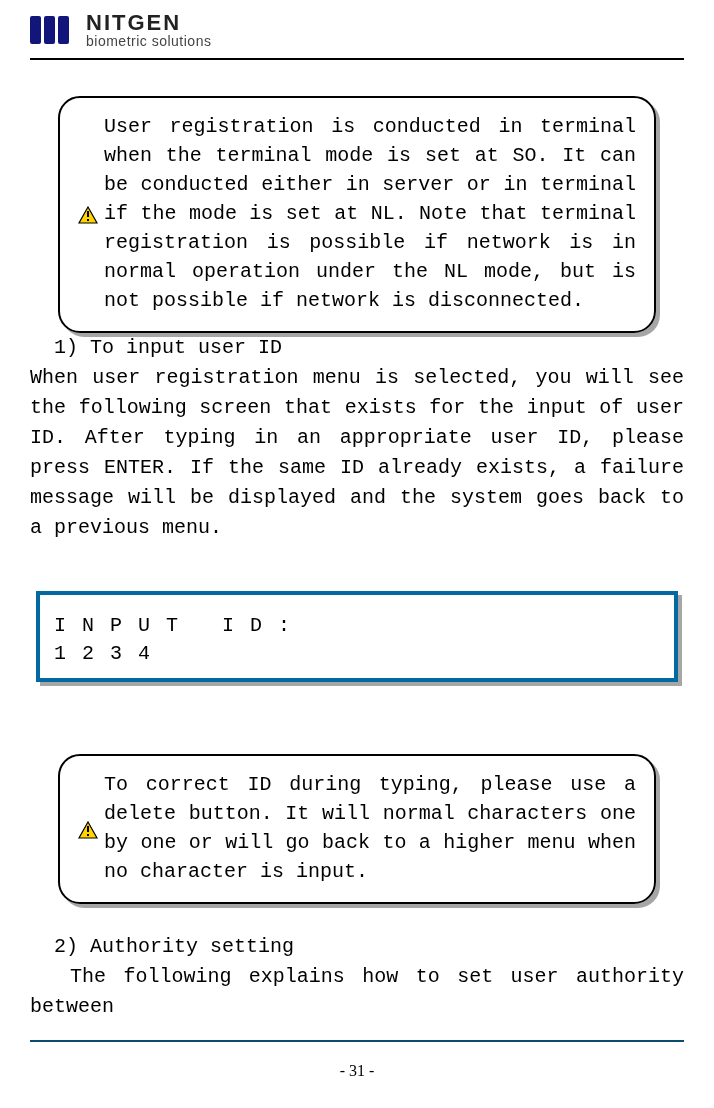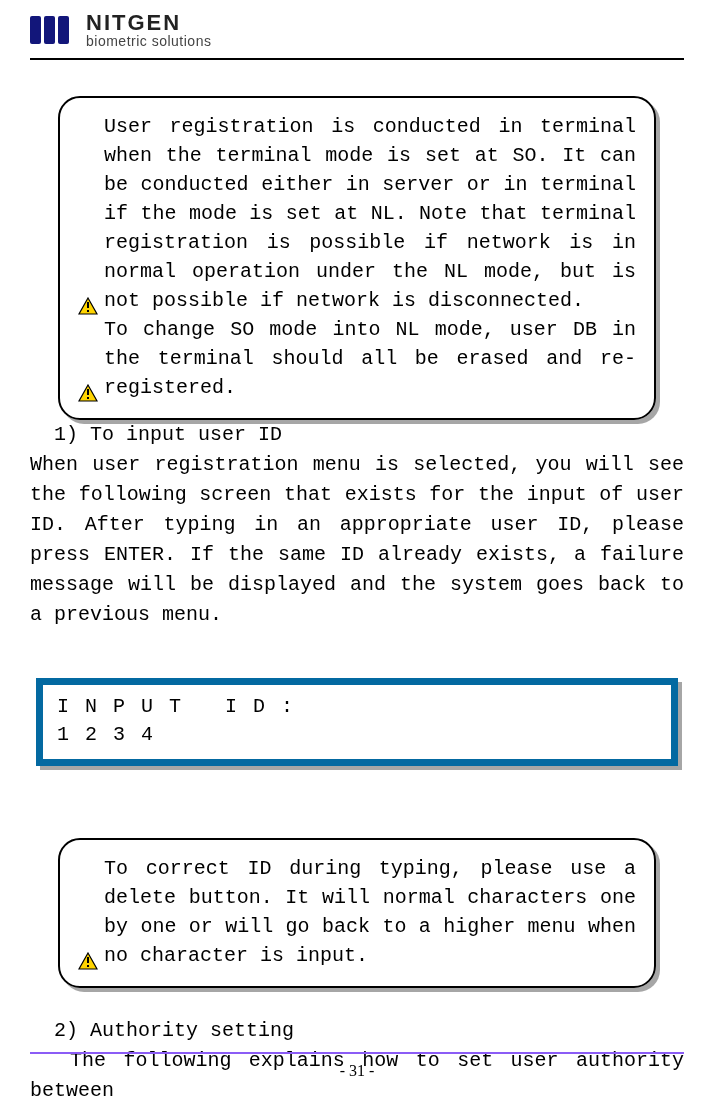--- a/index.html
+++ b/index.html
@@ -54,21 +54,21 @@
     .warning-box {
       border: 2px solid #000;
       border-radius: 22px;
       padding: 14px 18px 16px 18px;
       margin: 0 28px 0 28px;
       box-shadow: 4px 4px 0 rgba(0,0,0,0.35);
       position: relative;
     }
     .warning-item {
       display: flex;
-      align-items: flex-end;
+      align-items: center;
       font-family: "Courier New", monospace;
       font-size: 20px;
       line-height: 1.45;
       text-align: justify;
       color: #000;
     }
     .warning-icon {
       flex: 0 0 auto;
       margin-right: 6px;
       margin-top: 3px;
@@ -79,44 +79,44 @@
       font-family: "Courier New", monospace;
       font-size: 20px;
       line-height: 1.5;
       text-align: justify;
       color: #000;
     }
     .section-title {
       text-indent: 24px;
     }
     .lcd-box {
-      border: 7px solid #0369a1;
-      padding: 8px 14px 10px 14px;
+      border: 4px solid #0369a1;
+      padding: 17px 14px 10px 14px;
       margin: 48px 6px 0 6px;
       box-shadow: 4px 4px 0 rgba(0,0,0,0.35);
       font-family: "Courier New", monospace;
       font-size: 20px;
       letter-spacing: 16px;
       line-height: 1.4;
       color: #000;
     }
     .warning-box-2 {
       margin-top: 72px;
     }
     .section-2 {
       margin-top: 28px;
     }
     .footer {
       position: absolute;
       bottom: 28px;
       left: 30px;
       right: 30px;
-      border-top: 2px solid #8b5cf6;
+      border-top: 2px solid #0c4a6e;
       text-align: center;
-      padding-top: 8px;
+      padding-top: 20px;
       font-family: "Times New Roman", serif;
       font-size: 16px;
     }
   </style>
 </head>
 <body>
 
 <div class="header">
   <div class="logo-bars">
     <span></span>
@@ -134,30 +134,20 @@
   <div class="warning-box">
     <div class="warning-item">
       <span class="warning-icon">
         <svg width="20" height="18" viewBox="0 0 20 18">
           <polygon points="10,1 19,17 1,17" fill="#ffd400" stroke="#000" stroke-width="1.2"></polygon>
           <rect x="9" y="5" width="2" height="6" fill="#000"></rect>
           <rect x="9" y="13" width="2" height="2" fill="#000"></rect>
         </svg>
       </span>
       <span class="warning-text">User registration is conducted in terminal when the terminal mode is set at SO. It can be conducted either in server or in terminal if the mode is set at NL. Note that terminal registration is possible if network is in normal operation under the NL mode, but is not possible if network is disconnected.</span>
-    </div>
-    <div class="warning-item">
-      <span class="warning-icon">
-        <svg width="20" height="18" viewBox="0 0 20 18">
-          <polygon points="10,1 19,17 1,17" fill="#ffd400" stroke="#000" stroke-width="1.2"></polygon>
-          <rect x="9" y="5" width="2" height="6" fill="#000"></rect>
-          <rect x="9" y="13" width="2" height="2" fill="#000"></rect>
-        </svg>
-      </span>
-      <span class="warning-text">To change SO mode into NL mode, user DB in the terminal should all be erased and re-registered.</span>
     </div>
   </div>
 
   <div class="section">
     <div class="section-title">1) To input user ID</div>
     <div>When user registration menu is selected, you will see the following screen that exists for the input of user ID. After typing in an appropriate user ID, please press ENTER. If the same ID already exists, a failure message will be displayed and the system goes back to a previous menu.</div>
   </div>
 
   <div class="lcd-box">
     <div>INPUT ID:</div>

